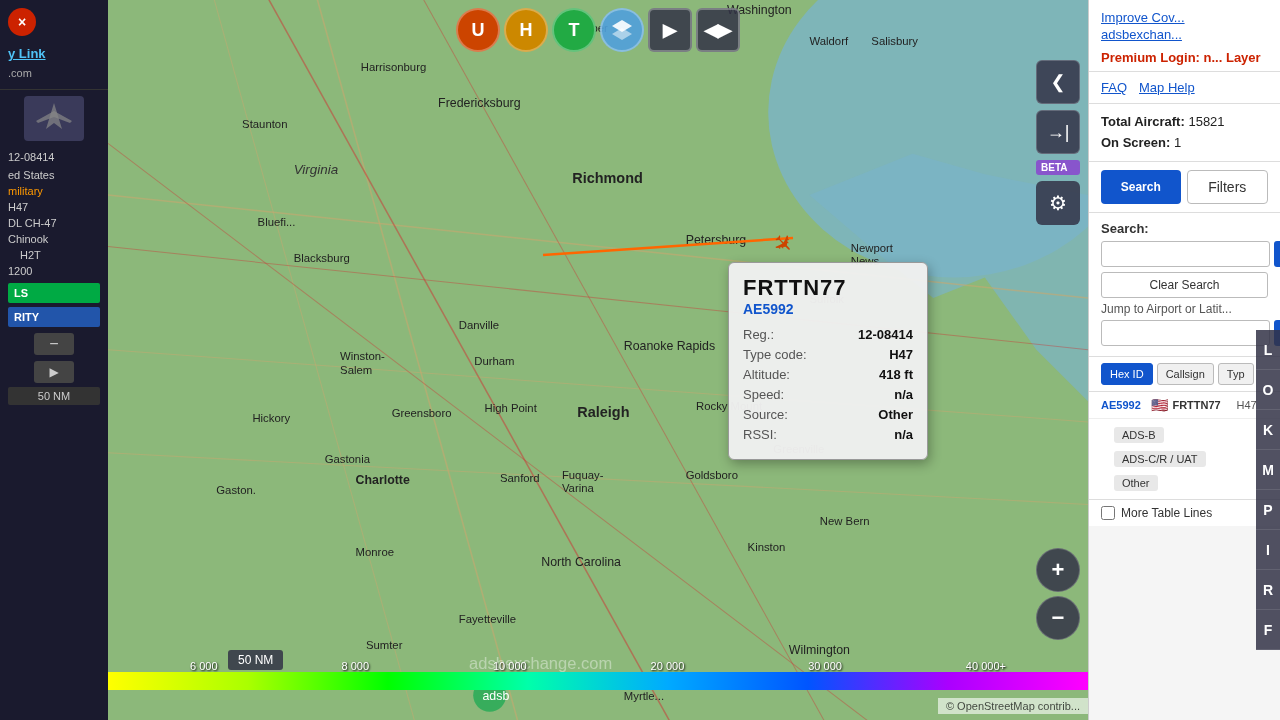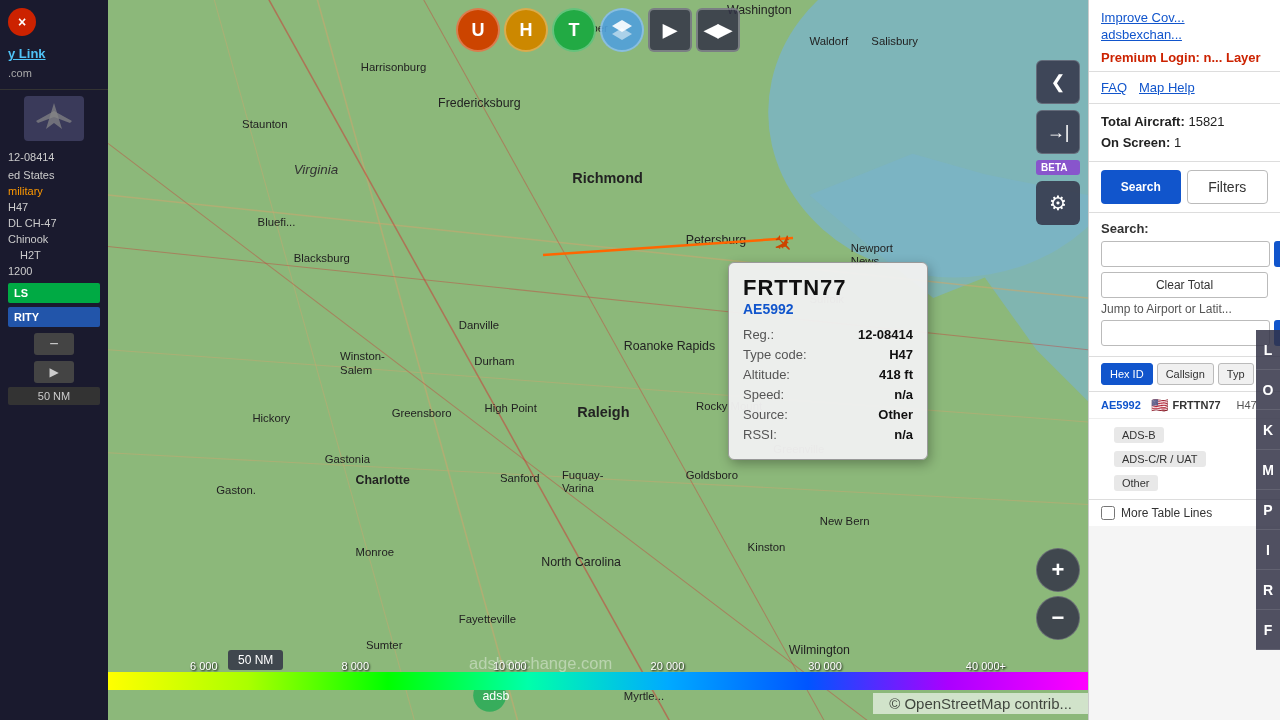--- a/index.html
+++ b/index.html
@@ -307,23 +307,23 @@
       font-size: 11px;
       text-shadow: 1px 1px 2px black;
     }
 
     
     .attribution {
       position: absolute;
       bottom: 6px;
       right: 0;
       color: rgba(0,0,0,0.7);
-      font-size: 15px;
+      font-size: 11px;
       z-index: 20;
-      padding: 2px 16px;
+      padding: 2px 8px;
       background: rgba(255,255,255,0.6);
     }
 
     
     .distance-label {
       position: absolute;
       bottom: 50px;
       left: 120px;
       background: rgba(50,50,70,0.85);
       color: white;
@@ -852,21 +852,21 @@
   <div class="panel-search-btn-row">
     <button class="panel-search-btn">Search</button>
     <button class="panel-filters-btn">Filters</button>
   </div>
   <div class="panel-section">
     <div class="panel-section-label">Search:</div>
     <div class="panel-input-row">
       <input class="panel-input" type="text" value="" style="">
       <button class="panel-search-mini-btn">Sear</button>
     </div>
-    <button class="panel-clear-btn">Clear Total</button>
+    <button class="panel-clear-btn">Clear Search</button>
     <div class="panel-jump-label">Jump to Airport or Latit...</div>
     <div class="panel-jump-row">
       <input class="panel-jump-input" type="text" value="" style="">
       <button class="panel-jump-btn">Jum</button>
     </div>
   </div>
   <div class="panel-table-header">
     <button class="panel-table-col-btn active">Hex ID</button>
     <button class="panel-table-col-btn">Callsign</button>
     <button class="panel-table-col-btn">Typ</button>

